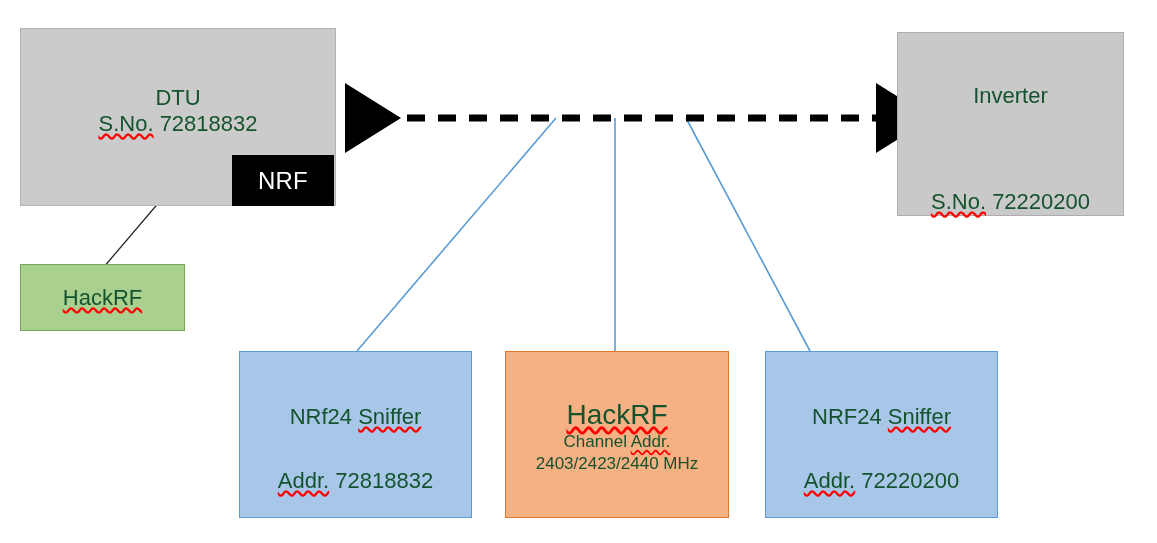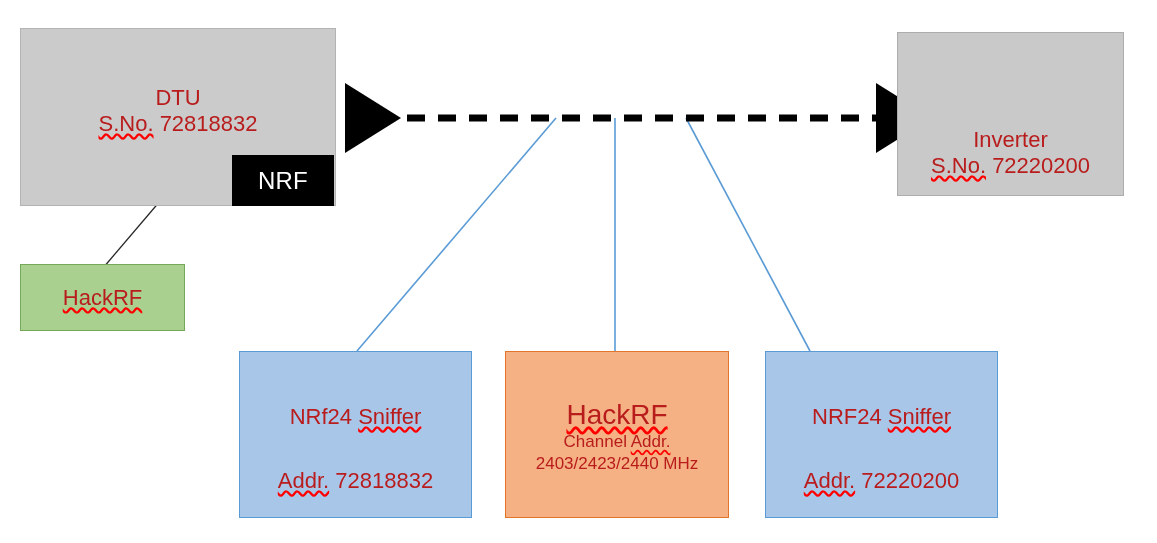--- a/index.html
+++ b/index.html
@@ -17,38 +17,38 @@
   }
   .node {
     position: absolute;
     box-sizing: border-box;
     display: flex;
     flex-direction: column;
     align-items: center;
     justify-content: center;
     text-align: center;
     line-height: 1.18;
-    color: #b91c1c;
+    color: #14532d;
   }
   
   #dtu-box {
     left: 20px; top: 28px; width: 316px; height: 178px;
     background: #cbcbcb;
     border: 1px solid #b3b3b3;
     justify-content: flex-start;
     padding-top: 56px;
     font-size: 22px;
   }
   
   #inverter-box {
-    left: 897px; top: 32px; width: 227px; height: 164px;
+    left: 897px; top: 32px; width: 227px; height: 184px;
     background: #c9c9c9;
     border: 1px solid #adadad;
-    justify-content: center;
-    padding-top: 78px;
+    justify-content: space-between;
+    padding-top: 50px;
     font-size: 22px;
   }
   
   .chip {
     position: absolute;
     box-sizing: border-box;
     background: #000000;
     color: #ffffff;
     display: flex;
     align-items: center;

